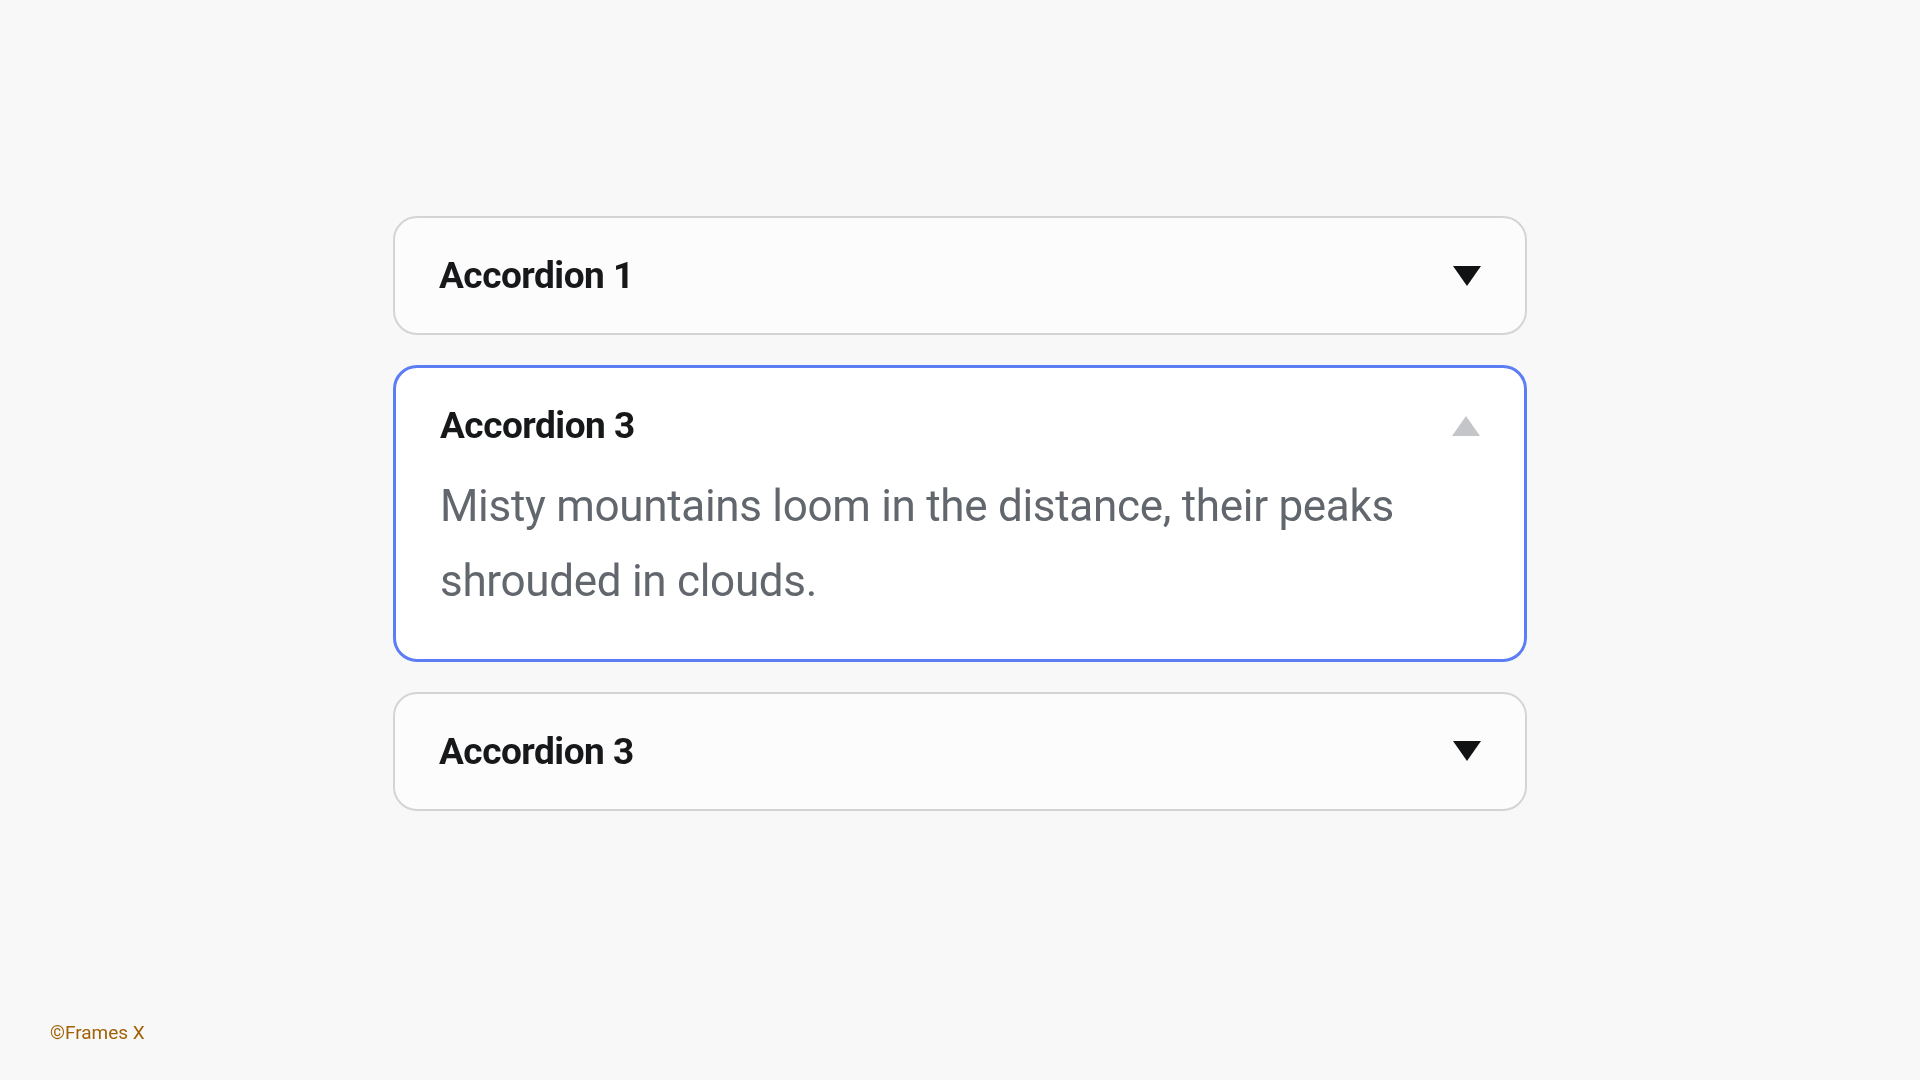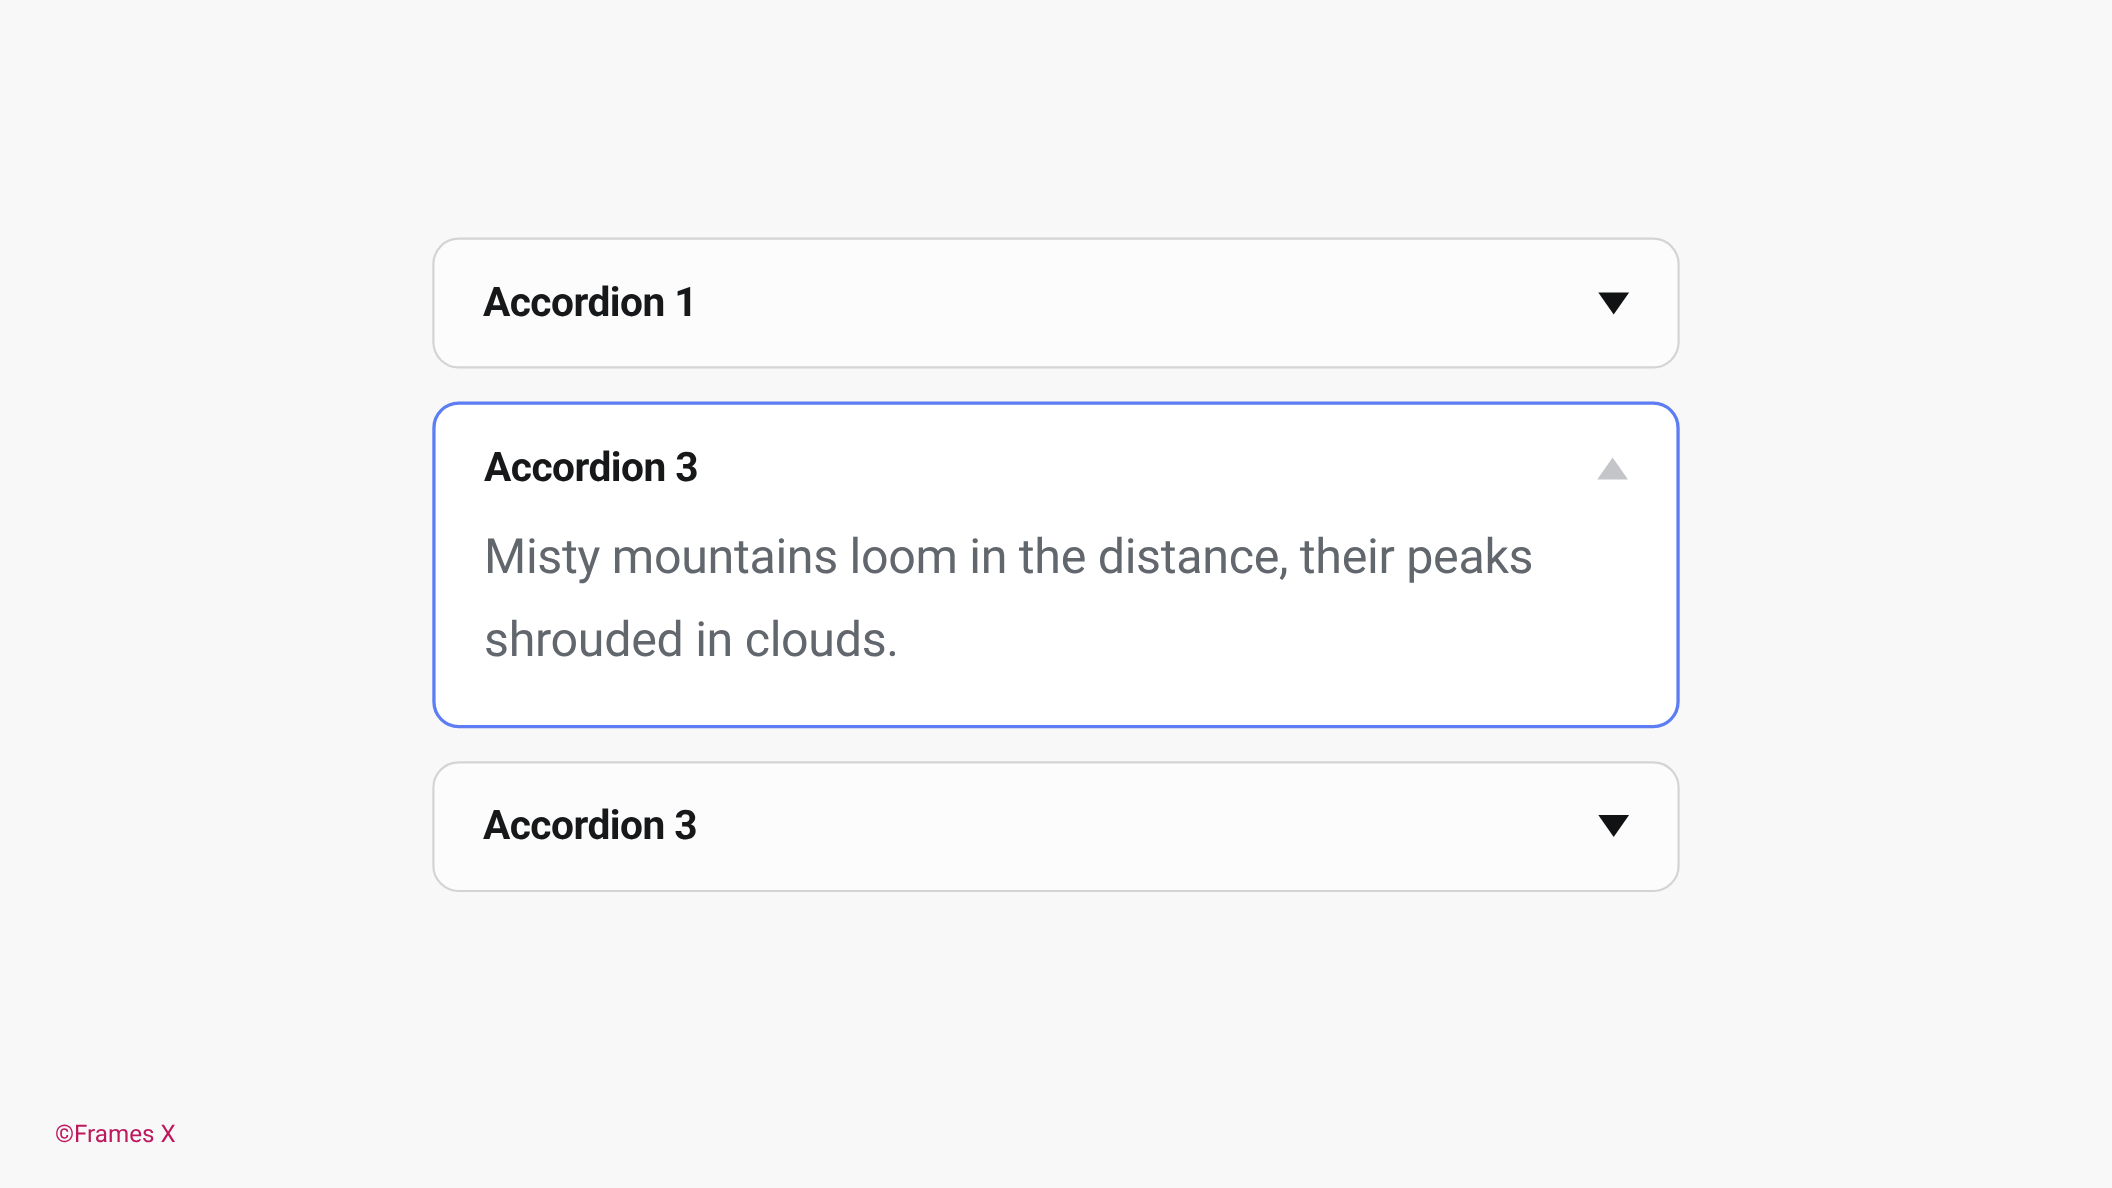--- a/index.html
+++ b/index.html
@@ -76,22 +76,22 @@
     .chevron-up-light {
       border-left: 14px solid transparent;
       border-right: 14px solid transparent;
       border-bottom: 20px solid #c4c5c8;
     }
     
     .copyright {
       position: absolute;
       left: 50px;
       bottom: 36px;
-      font-size: 22px;
-      color: #be185d;
+      font-size: 19px;
+      color: #a16207;
     }
   </style>
 </head>
 <body>
 
 <div class="accordion-container">
 
   <div class="accordion-item">
     <div class="accordion-header">
       <span class="accordion-title">Accordion 1</span>

